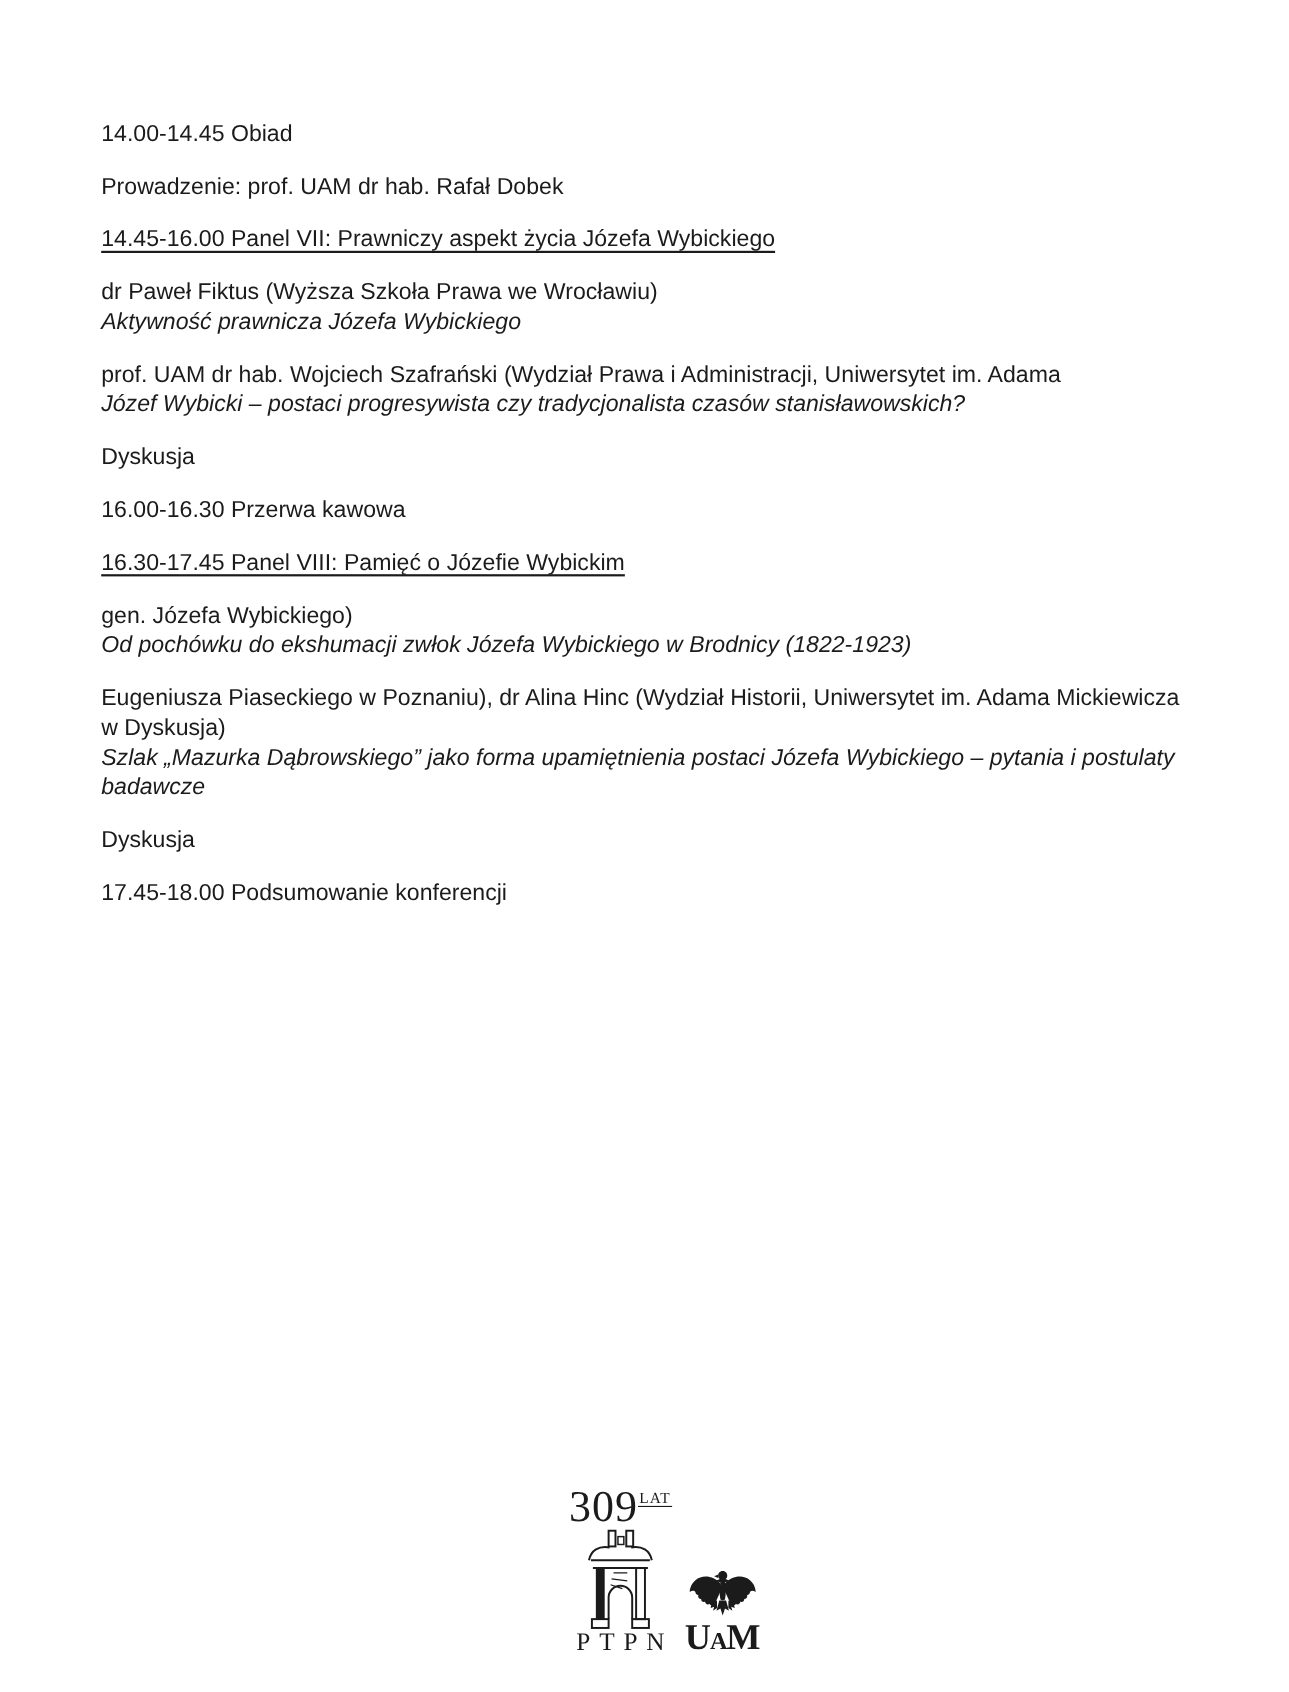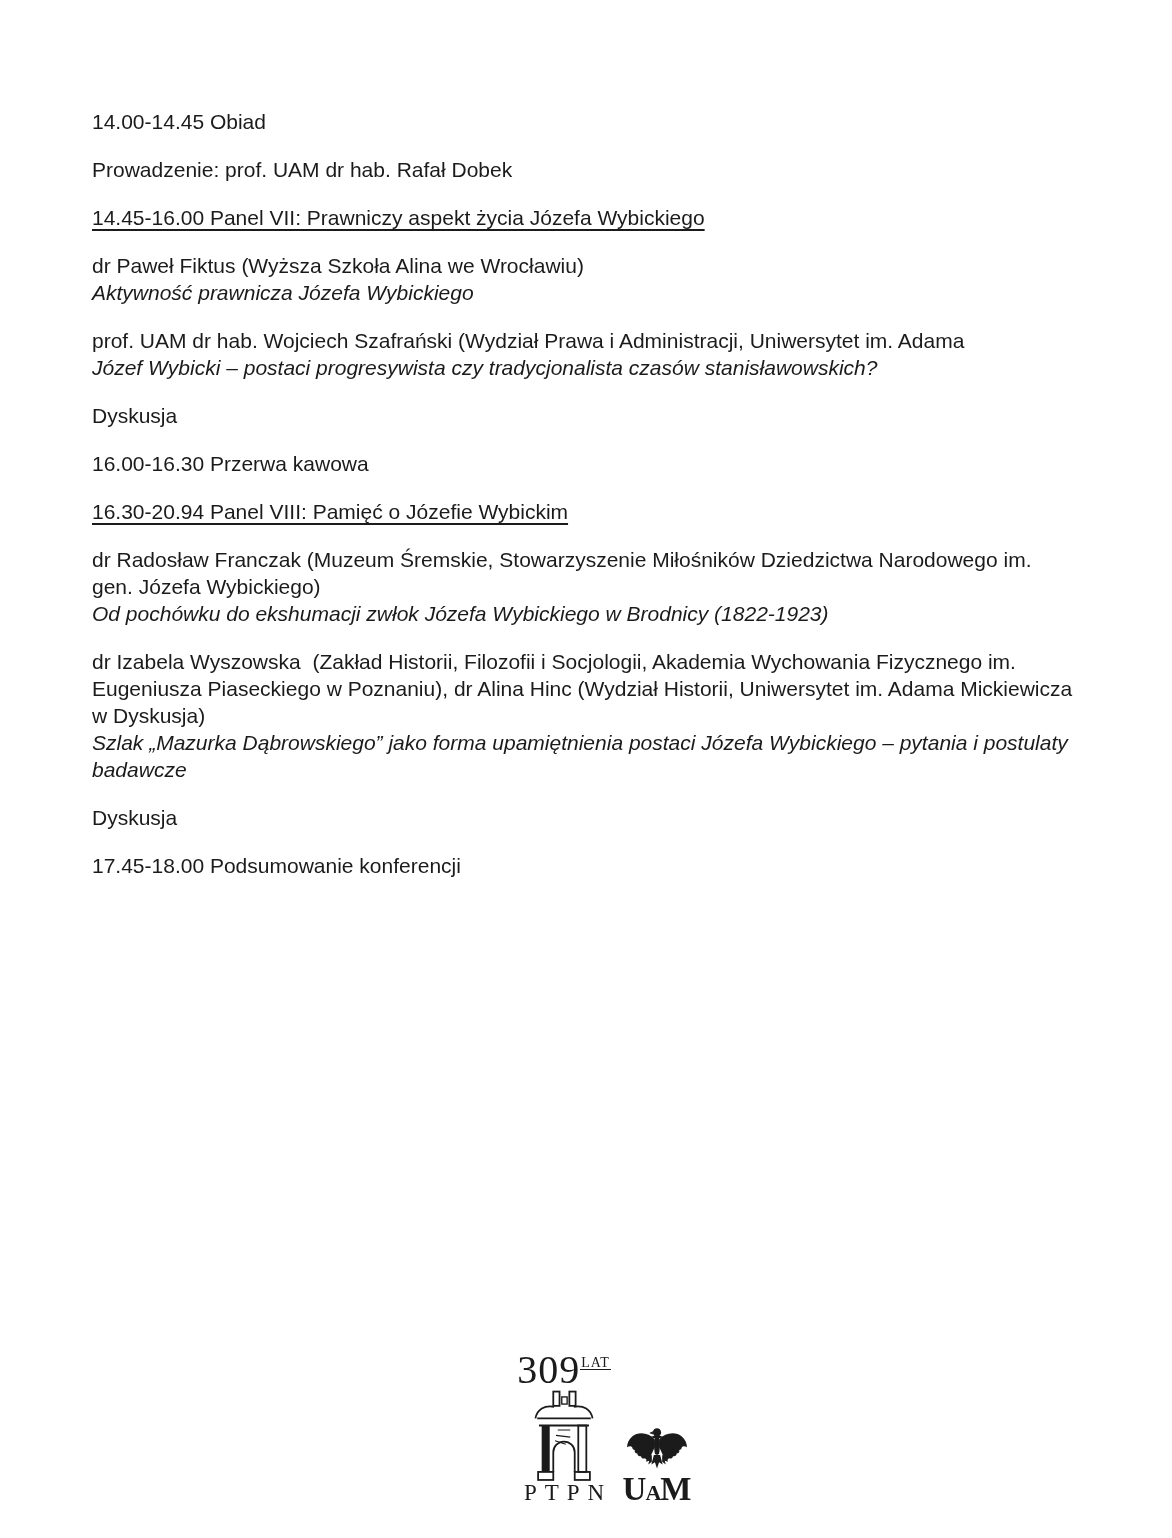--- a/index.html
+++ b/index.html
@@ -113,49 +113,47 @@
 
     <p class="block">
       <span class="line">Prowadzenie: prof. UAM dr hab. Rafał Dobek</span>
     </p>
 
     <p class="block">
       <span class="line underline">14.45-16.00 Panel VII: Prawniczy aspekt życia Józefa Wybickiego</span>
     </p>
 
     <p class="block">
-      <span class="line">dr Paweł Fiktus (Wyższa Szkoła Alina we Wrocławiu)</span>
+      <span class="line">dr Paweł Fiktus (Wyższa Szkoła Prawa we Wrocławiu)</span>
       <span class="line italic">Aktywność prawnicza Józefa Wybickiego</span>
     </p>
 
     <p class="block">
       <span class="line">prof. UAM dr hab. Wojciech Szafrański (Wydział Prawa i Administracji, Uniwersytet im. Adama</span>
       <span class="line italic">Józef Wybicki – postaci progresywista czy tradycjonalista czasów stanisławowskich?</span>
     </p>
 
     <p class="block">
       <span class="line">Dyskusja</span>
     </p>
 
     <p class="block">
       <span class="line">16.00-16.30 Przerwa kawowa</span>
     </p>
 
     <p class="block">
-      <span class="line underline">16.30-20.94 Panel VIII: Pamięć o Józefie Wybickim</span>
-    </p>
-
-    <p class="block">
-      <span class="line">dr Radosław Franczak (Muzeum Śremskie, Stowarzyszenie Miłośników Dziedzictwa Narodowego im.</span>
+      <span class="line underline">16.30-17.45 Panel VIII: Pamięć o Józefie Wybickim</span>
+    </p>
+
+    <p class="block">
       <span class="line">gen. Józefa Wybickiego)</span>
       <span class="line italic">Od pochówku do ekshumacji zwłok Józefa Wybickiego w Brodnicy (1822-1923)</span>
     </p>
 
     <p class="block">
-      <span class="line">dr Izabela Wyszowska  (Zakład Historii, Filozofii i Socjologii, Akademia Wychowania Fizycznego im.</span>
       <span class="line">Eugeniusza Piaseckiego w Poznaniu), dr Alina Hinc (Wydział Historii, Uniwersytet im. Adama Mickiewicza</span>
       <span class="line">w Dyskusja)</span>
       <span class="line italic">Szlak „Mazurka Dąbrowskiego” jako forma upamiętnienia postaci Józefa Wybickiego – pytania i postulaty</span>
       <span class="line italic">badawcze</span>
     </p>
 
     <p class="block">
       <span class="line">Dyskusja</span>
     </p>
 

